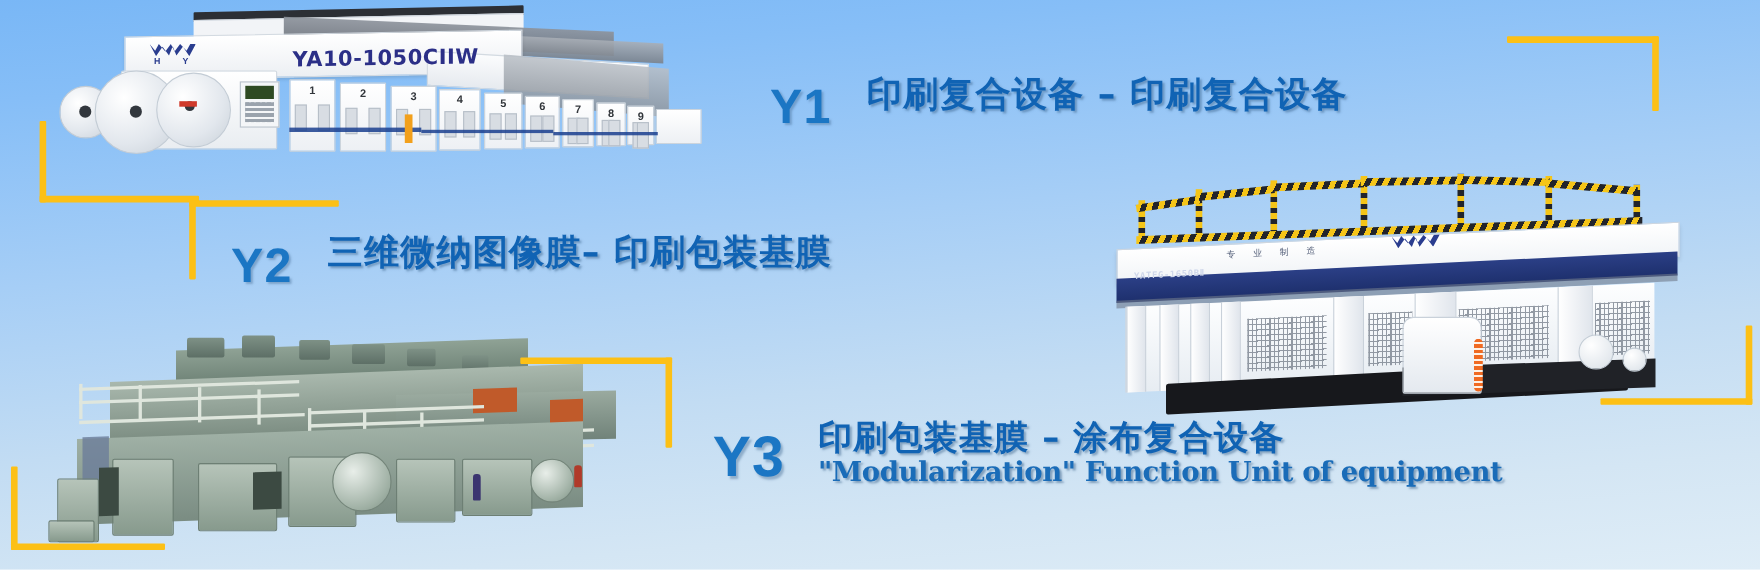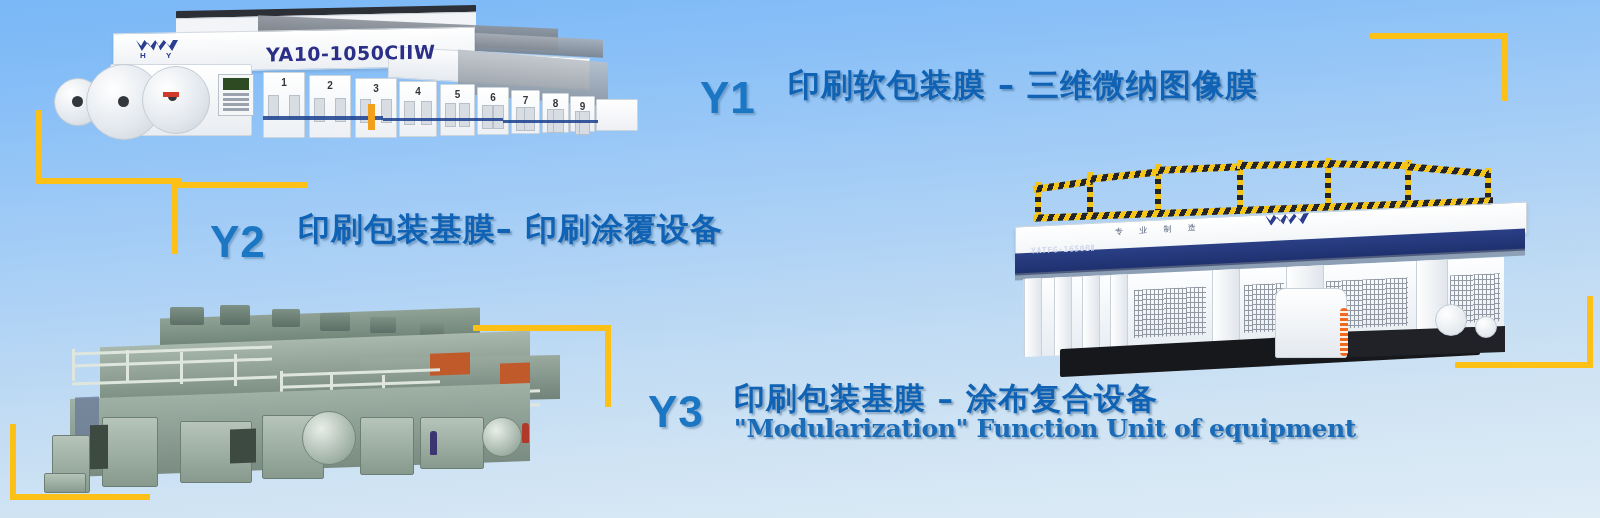--- a/index.html
+++ b/index.html
@@ -344,32 +344,32 @@
 
   <div class="brk" style="left:10px;top:424px;width:6px;height:76px;"></div>
   <div class="brk" style="left:10px;top:494px;width:140px;height:6px;"></div>
 
   <div class="brk" style="left:473px;top:325px;width:138px;height:6px;"></div>
   <div class="brk" style="left:605px;top:325px;width:6px;height:82px;"></div>
 
   <div class="tblock" style="left:700px;top:68px;">
     <div class="ycode" style="font-size:44px;margin-top:8px;">Y1</div>
     <div class="lines" style="margin-left:32px;">
-      <div class="cn" style="font-size:32px;">印刷软包装膜 – 三维微纳图像膜</div>
+      <div class="cn" style="font-size:32px;">印刷复合设备 – 印刷复合设备</div>
     </div>
   </div>
 
   <div class="tblock" style="left:210px;top:212px;">
     <div class="ycode" style="font-size:44px;margin-top:8px;">Y2</div>
     <div class="lines" style="margin-left:32px;">
-      <div class="cn" style="font-size:32px;">印刷包装基膜– 印刷涂覆设备</div>
+      <div class="cn" style="font-size:32px;">三维微纳图像膜– 印刷包装基膜</div>
     </div>
   </div>
 
   <div class="tblock" style="left:648px;top:382px;">
-    <div class="ycode" style="font-size:44px;margin-top:8px;">Y3</div>
+    <div class="ycode" style="font-size:52px;margin-top:8px;">Y3</div>
     <div class="lines" style="margin-left:30px;">
       <div class="cn" style="font-size:31px;">印刷包装基膜 –  涂布复合设备</div>
       <div class="en" style="font-size:25px;margin-top:1px;">"Modularization" Function Unit of equipment</div>
     </div>
   </div>
 
 </div>
 
 </body></html>

